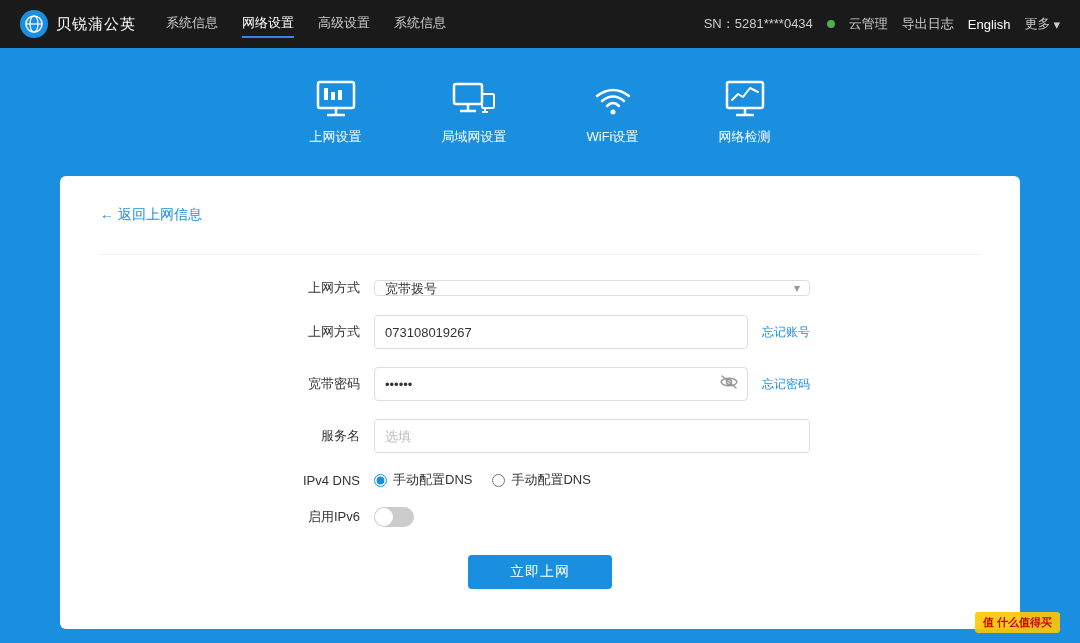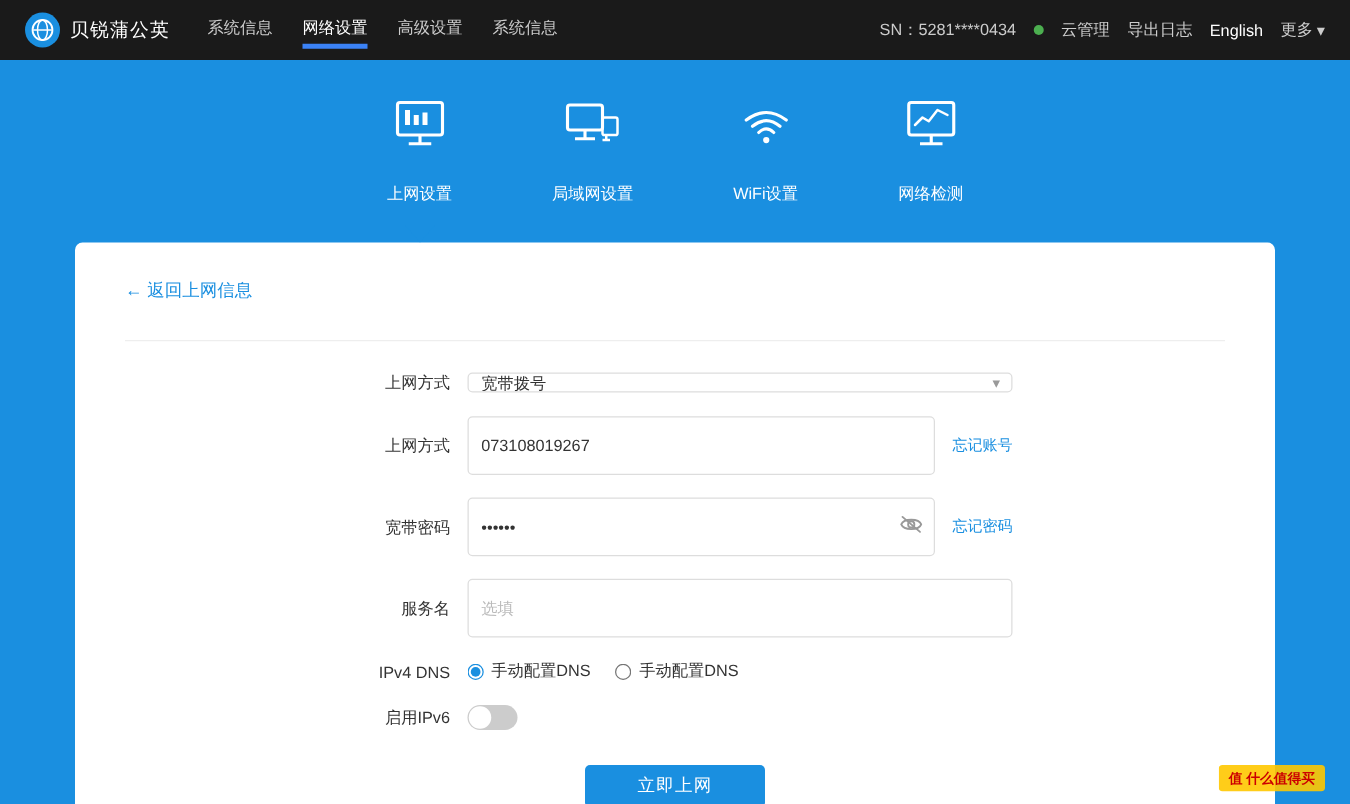--- a/index.html
+++ b/index.html
@@ -27,21 +27,21 @@
       border-radius: 50%;
       display: flex;
       align-items: center;
       justify-content: center;
       font-size: 14px;
       color: #fff;
     }
     .nav-logo-text { font-size: 15px; font-weight: 500; letter-spacing: 1px; }
     .nav-menu { display: flex; gap: 24px; flex: 1; }
     .nav-menu-item { color: #ccc; font-size: 13px; cursor: pointer; padding: 4px 0; }
-    .nav-menu-item.active { color: #fff; border-bottom: 4px solid #3b82f6; }
+    .nav-menu-item.active { color: #fff; border-bottom: 2px solid #3b82f6; }
     .nav-right { display: flex; align-items: center; gap: 14px; font-size: 13px; color: #ccc; }
     .nav-sn { color: #ccc; }
     .nav-dot { width: 8px; height: 8px; background: #4caf50; border-radius: 50%; display: inline-block; }
     .nav-link { cursor: pointer; color: #ccc; }
     .nav-more { cursor: pointer; color: #ccc; display: flex; align-items: center; gap: 3px; }
     .nav-lang { color: #fff; cursor: pointer; }
 
     
     .blue-section {
       background: #1a8fe0;
@@ -52,21 +52,21 @@
     .icon-nav {
       display: flex;
       justify-content: center;
       gap: 80px;
       padding-bottom: 0;
     }
     .icon-nav-item {
       display: flex;
       flex-direction: column;
       align-items: center;
-      gap: 28px;
+      gap: 10px;
       color: #fff;
       cursor: pointer;
       padding-bottom: 16px;
       position: relative;
     }
     .icon-nav-item.active::after {
       content: '';
       position: absolute;
       bottom: -14px;
       left: 50%;
@@ -120,21 +120,21 @@
       flex-shrink: 0;
     }
     .form-control-wrap {
       flex: 1;
       position: relative;
       display: flex;
       align-items: center;
     }
     .form-input {
       width: 100%;
-      height: 47px;
+      height: 34px;
       border: 1px solid #ddd;
       border-radius: 4px;
       padding: 0 10px;
       font-size: 13px;
       color: #333;
       outline: none;
     }
     .form-input::placeholder { color: #bbb; }
     .form-select {
       width: 100%;

